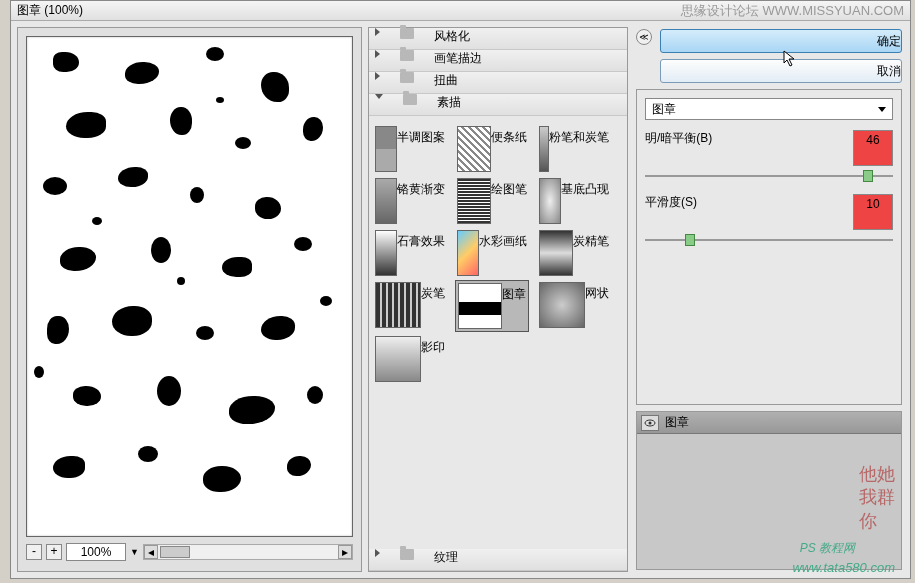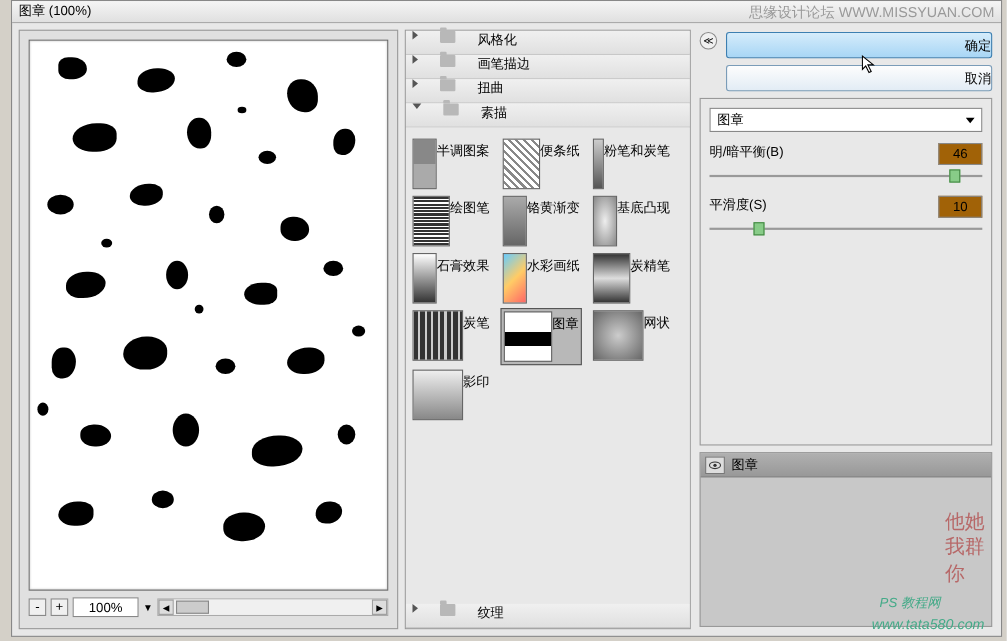--- a/index.html
+++ b/index.html
@@ -35,21 +35,21 @@
 .collapse-toggle{width:16px;height:16px;border:1px solid #888;border-radius:8px;background:#f0f0f0;display:flex;align-items:center;justify-content:center;font-size:9px;cursor:pointer}
 .top-btns{display:flex;gap:8px;align-items:flex-start}
 .btn-col{flex:1;display:flex;flex-direction:column;gap:6px}
 .win-btn{height:24px;border:1px solid #7a9cb8;border-radius:3px;background:linear-gradient(#fdfdfd,#e2ecf5);cursor:pointer;text-align:right;line-height:22px}
 .win-btn.primary{background:linear-gradient(#d5ecfb,#a8d6f5);border-color:#3c7fb1}
 .cursor{position:absolute;left:783px;top:50px;pointer-events:none;font-size:16px;color:#000;z-index:100}
 .settings{border:1px solid #999;background:#e8e8e8;padding:8px;display:flex;flex-direction:column;gap:10px;height:316px}
 .dropdown{height:22px;border:1px solid #888;background:#fff;display:flex;align-items:center;padding:0 6px;justify-content:space-between;cursor:pointer}
 .dd-arrow{width:0;height:0;border-left:4px solid transparent;border-right:4px solid transparent;border-top:5px solid #000}
 .param-row{display:flex;justify-content:space-between}
-.param-val{width:40px;height:20px;border:1px solid #888;background:#a16207;text-align:center;line-height:18px}
+.param-val{width:40px;height:36px;border:1px solid #888;background:#ef4444;text-align:center;line-height:18px}
 .slider{height:16px;position:relative;margin-top:2px}
 .slider-track{position:absolute;top:7px;left:0;right:0;height:2px;background:#999}
 .slider-thumb{position:absolute;top:2px;width:10px;height:12px;background:#8c8;border:1px solid #484;transform:translateX(-50%)}
 .layers{border:1px solid #999;background:#c8c8c8;flex:1;min-height:80px}
 .layer-header{height:22px;background:linear-gradient(#b0b0b0,#989898);display:flex;align-items:center;padding:0 4px;gap:6px;border-bottom:1px solid #777}
 .eye{width:18px;height:16px;border:1px solid #777;background:#ddd;display:flex;align-items:center;justify-content:center}
 .watermark{position:absolute;right:20px;bottom:50px;color:#b04040;font-size:18px;font-family:cursive;opacity:.7;pointer-events:none;line-height:1.3}
 .watermark2{position:absolute;right:20px;bottom:8px;color:#4a8;font-size:13px;font-style:italic;pointer-events:none}
 .watermark3{position:absolute;right:60px;bottom:26px;color:#4a8;font-size:12px;font-style:italic;pointer-events:none}
 
@@ -161,26 +161,26 @@
             </div>
             <div class="thumb-item">
               <div class="thumb-img t2"></div>
               <div class="thumb-label">便条纸</div>
             </div>
             <div class="thumb-item">
               <div class="thumb-img t3"></div>
               <div class="thumb-label">粉笔和炭笔</div>
             </div>
             <div class="thumb-item">
+              <div class="thumb-img t4"></div>
+              <div class="thumb-label">铬黄渐变</div>
+            </div>
+            <div class="thumb-item">
               <div class="thumb-img t5"></div>
               <div class="thumb-label">绘图笔</div>
-            </div>
-            <div class="thumb-item">
-              <div class="thumb-img t4"></div>
-              <div class="thumb-label">铬黄渐变</div>
             </div>
             <div class="thumb-item">
               <div class="thumb-img t6"></div>
               <div class="thumb-label">基底凸现</div>
             </div>
             <div class="thumb-item">
               <div class="thumb-img t7"></div>
               <div class="thumb-label">石膏效果</div>
             </div>
             <div class="thumb-item">

